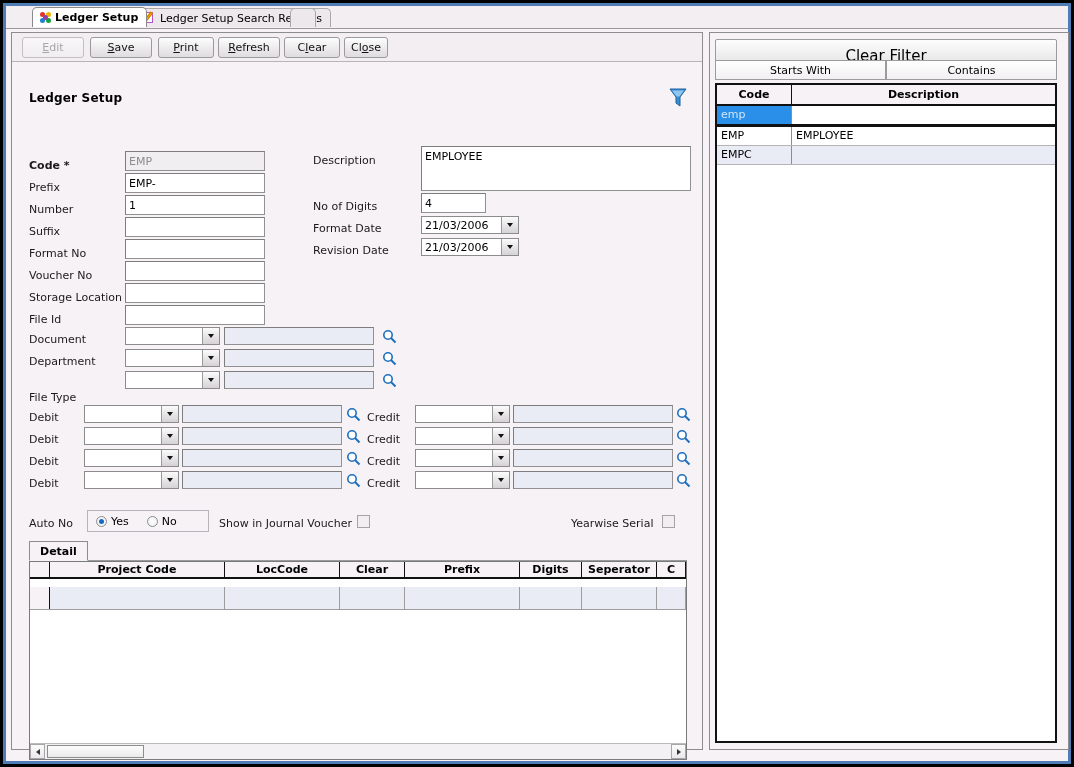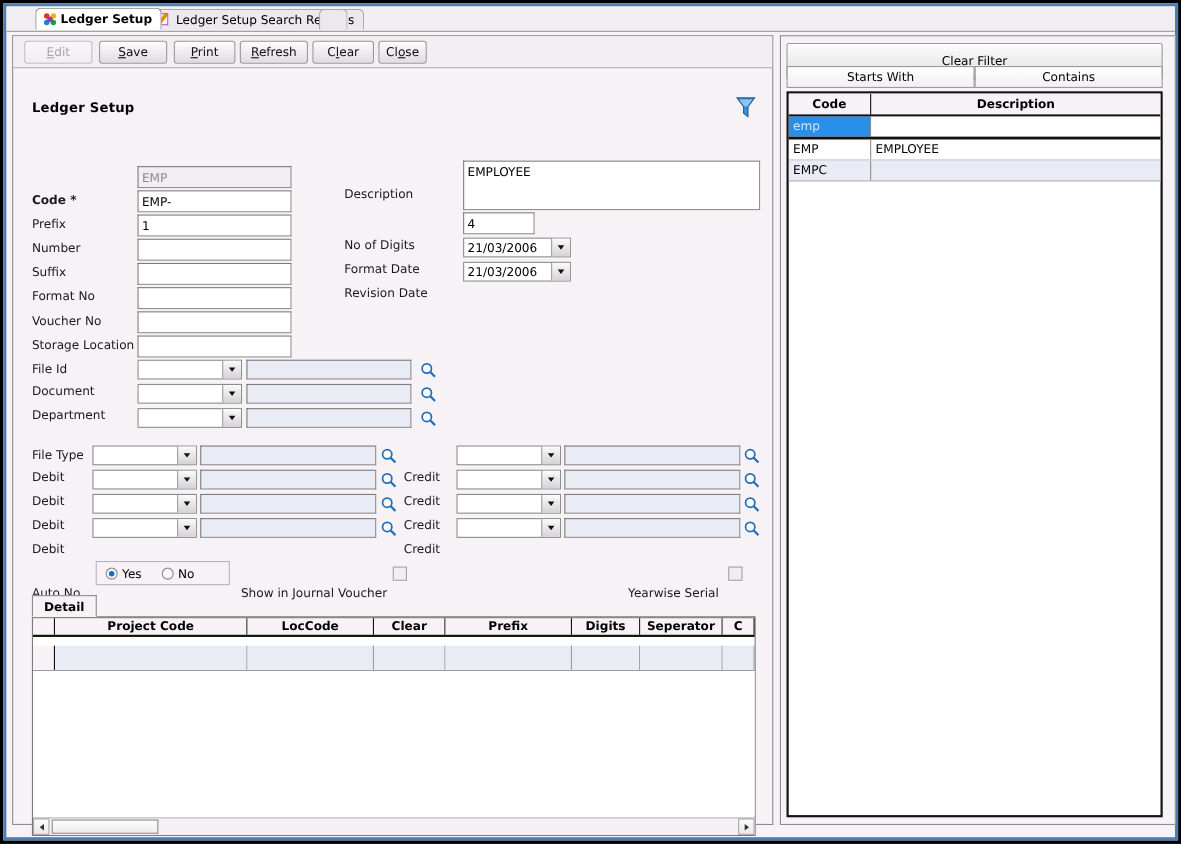--- a/index.html
+++ b/index.html
@@ -112,21 +112,21 @@
   #section-title{
     position:absolute;left:17px;top:58px;
     font-weight:bold;font-size:12px;letter-spacing:.2px;
   }
   #filter-icon{
     position:absolute;left:656px;top:53px;width:20px;height:22px;
     cursor:pointer;
   }
 
   
-  .lbl{position:absolute;font-size:11px;color:#1a1a1a;white-space:nowrap;margin-top:16px;}
+  .lbl{position:absolute;font-size:11px;color:#1a1a1a;white-space:nowrap;}
   .fld{
     position:absolute;box-sizing:border-box;
     background:#ffffff;
     border:1px solid #919191;
     border-top-color:#7d7d7d;border-left-color:#7d7d7d;
     font-size:11px;font-family:"DejaVu Sans","Liberation Sans",sans-serif;
     padding:1px 3px;color:#000;
     line-height:15px;
   }
   .fld.ro{background:#f0eef0;color:#8d8d8d;}
@@ -191,21 +191,21 @@
     box-sizing:border-box;
   }
 
   
   #grid-wrap{
     position:absolute;left:17px;top:528px;width:658px;height:199px;
     background:#fff;border:1px solid #7a7a7a;box-sizing:border-box;
   }
   #grid-head{
     position:absolute;left:0;top:0;right:0;height:17px;
-    display:flex;background:#4d7c0f;
+    display:flex;background:#1d4ed8;
     border-bottom:2px solid #111;box-sizing:border-box;
   }
   #grid-head .gh{
     display:flex;align-items:center;justify-content:center;
     font-weight:bold;font-size:11px;
     border-right:1px solid #111;
     background:#f7f2f6;box-sizing:border-box;
     overflow:hidden;white-space:nowrap;
   }
   #grid-row{
@@ -246,21 +246,21 @@
     position:absolute;left:703px;top:26px;width:360px;height:718px;
     background:#f7f2f6;
     border:1px solid #8d8d8d;
     box-sizing:border-box;
   }
   #clear-filter{
     position:absolute;left:5px;top:6px;width:342px;height:33px;
     background:linear-gradient(#fdfdfd,#ececec 55%,#dedbde);
     border:1px solid #9b9b9b;border-radius:2px;
     display:flex;align-items:center;justify-content:center;
-    font-size:11px;box-sizing:border-box;cursor:default;
+    font-size:15px;box-sizing:border-box;cursor:default;
   }
   .modetab{
     position:absolute;top:27px;height:20px;
     background:linear-gradient(#ffffff,#f2f0f2);
     border:1px solid #9b9b9b;
     display:flex;align-items:center;justify-content:center;
     font-size:11px;box-sizing:border-box;cursor:default;
   }
   #search-grid{
     position:absolute;left:5px;top:50px;width:342px;height:660px;

